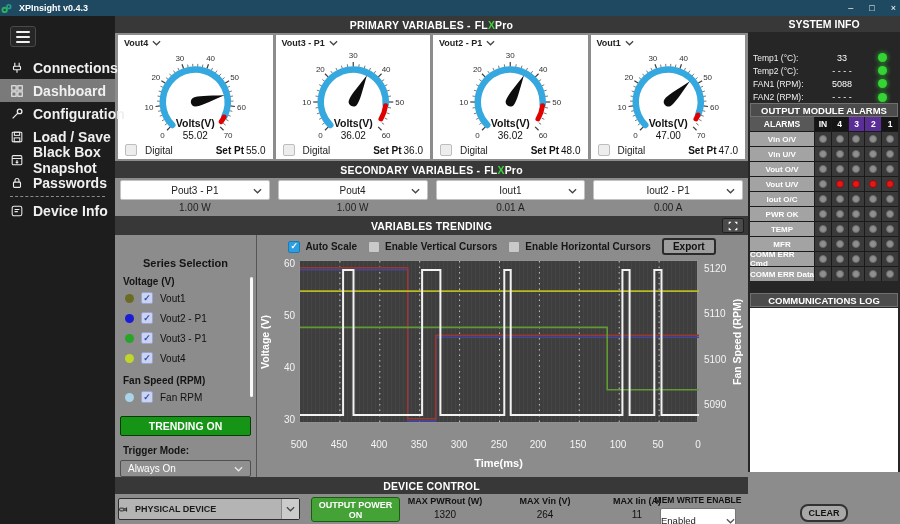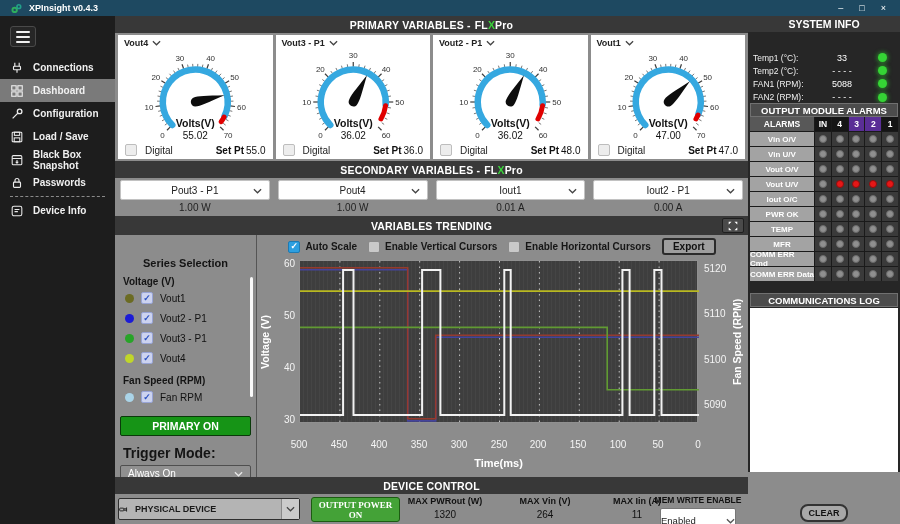--- a/index.html
+++ b/index.html
@@ -1,30 +1,30 @@
 <!DOCTYPE html>
 <html><head>
 <meta charset="utf-8">
 <style>
   *{box-sizing:border-box;margin:0;padding:0}
   html,body{width:900px;height:524px;overflow:hidden}
   body{position:relative;background:#8c8c8c;font-family:"Liberation Sans",sans-serif;-webkit-font-smoothing:antialiased}
 
   
-  .titlebar{position:absolute;left:0;top:0;width:900px;height:16px;background:#1e4961;display:flex;align-items:center;color:#fff;font-size:9px;font-weight:bold;padding:0 10px;z-index:5}
+  .titlebar{position:absolute;left:0;top:0;width:900px;height:16px;background:#1e4961;display:flex;align-items:center;color:#fff;font-size:9px;font-weight:bold;padding:0 0;z-index:5}
   .titlebar .app-icon{width:13px;height:13px;margin-right:6px;display:inline-flex}
   .titlebar .win-btns{margin-left:auto;display:flex;gap:16px;font-weight:normal;font-size:9px;padding-right:4px}
   .titlebar .win-btns span{cursor:default}
 
   
   .sidebar{position:absolute;left:0;top:16px;width:115px;height:508px;background:#1d1d1d;z-index:4}
   .hamburger{position:absolute;left:10px;top:10px;width:26px;height:21px;border:1px solid #4a4a4a;border-radius:3px;background:#262626;display:flex;flex-direction:column;justify-content:center;gap:3px;padding:0 5px}
   .hamburger i{display:block;height:2px;background:#f0f0f0;border-radius:1px}
   .menu{position:absolute;top:40px;left:0;right:0}
-  .menu-item{height:23px;display:flex;align-items:center;gap:9px;padding-left:10px;color:#f0f0f0;font-size:10px;font-weight:bold;cursor:default}
+  .menu-item{height:23px;display:flex;align-items:center;gap:9px;padding-left:10px;color:#f0f0f0;font-size:14px;font-weight:bold;cursor:default}
   .menu-item.active{background:#7a7a7a}
   .mi-icon{width:14px;height:14px;display:inline-flex;flex:none}
   .menu-divider{border-top:1px dashed #8a8a8a;margin:2px 10px}
 
   
   .main{position:absolute;left:115px;top:16px;width:633px;height:508px;background:#8c8c8c}
   .bar{position:absolute;left:0;right:0;height:17px;background:#383838;color:#fff;font-size:10.5px;font-weight:bold;display:flex;align-items:center;justify-content:center;gap:4px;letter-spacing:.2px}
   .brand-accent{color:#3bd43b}
   #primary-bar{top:0}
   #secondary-bar{top:145px}
@@ -59,39 +59,39 @@
   .expand-btn{position:absolute;right:4px;top:2px;width:22px;height:15px;background:#4a4a4a;border:1px solid #1f1f1f;border-radius:2px;display:flex;align-items:center;justify-content:center}
   #trend-body{position:absolute;top:219px;left:0;right:0;height:242px;display:flex}
   .series-panel{width:142px;flex:none;border-right:1px solid #555;position:relative;padding-top:16px}
   .sp-title{text-align:center;font-weight:bold;font-size:11px;color:#141414;margin:6px 0 4px}
   .sp-group-label{font-weight:bold;font-size:10px;color:#141414;margin:7px 0 1px 8px}
   .series-item{display:flex;align-items:center;gap:7px;padding:4px 0 4px 10px}
   .series-item .dot{width:9px;height:9px;border-radius:50%;flex:none}
   .series-item .name{font-size:10px;color:#111}
   .sp-scrollbar{position:absolute;right:3px;top:42px;width:3px;height:120px;background:#fafafa;border-radius:2px}
   .trend-btn{display:block;margin:9px 5px 0;height:20px;width:calc(100% - 10px);background:#169416;border:1px solid #0a3a0a;border-radius:2px;color:#fff;font-weight:bold;font-size:10.5px;font-family:inherit}
-  .trigger-label{font-weight:bold;font-size:14px;color:#141414;margin:9px 0 4px 8px}
+  .trigger-label{font-weight:bold;font-size:10px;color:#141414;margin:9px 0 4px 8px}
   .trigger-select{margin:0 5px;height:17px;background:#909090;border:1px solid #4f4f4f;border-radius:2px;display:flex;align-items:center;justify-content:space-between;padding:0 7px;font-size:10px;color:#fff}
 
   .chart-region{position:relative;flex:1}
   .chart-controls{position:absolute;top:3px;left:30px;width:430px;display:flex;align-items:center;justify-content:center;gap:11px}
   .ctrl{display:flex;align-items:center;gap:5px;font-size:10px;font-weight:bold;color:#161616}
   .export-btn{background:#9e9e9e;border:2px solid #2b2b2b;border-radius:3px;font-weight:bold;font-size:10px;color:#111;padding:1px 9px;font-family:inherit}
   .plot{position:absolute;left:42px;top:25px;width:399px;height:163px;border:1px solid #909090;background:repeating-linear-gradient(90deg,#3e3e3e 0px,#3e3e3e 3px,#454545 3px,#454545 4px)}
   .ytick{position:absolute;width:26px;font-size:10px;color:#f4f4f4;text-align:right}
   .ytick.r{text-align:left;width:30px}
   .xtick{position:absolute;width:34px;text-align:center;font-size:10px;color:#f4f4f4}
   .y-title{position:absolute;writing-mode:vertical-rl;transform:rotate(180deg);font-size:10.5px;font-weight:bold;color:#fff;display:flex;align-items:center;justify-content:center}
   .x-title{position:absolute;left:42px;width:399px;top:222px;text-align:center;font-size:11px;font-weight:bold;color:#fff}
 
   
   #device-bar{position:absolute;top:478px;left:0;right:0;height:30px;background:#8c8c8c}
   .dev-select{position:absolute;left:3px;top:4px;width:182px;height:22px;background:#b4b4b4;border:1px solid #2f2f2f;border-radius:2px;display:flex;align-items:center;padding-left:0;gap:5px;font-size:9px;font-weight:bold;color:#1a1a1a}
   .dev-select .dd{position:absolute;right:0;top:0;bottom:0;width:18px;background:#cbcbcb;border-left:1px solid #8a8a8a;display:flex;align-items:center;justify-content:center}
-  .power-btn{position:absolute;left:196px;top:3px;width:89px;height:25px;background:#44a237;border:1px solid #1c5c12;border-radius:3px;color:#fff;font-weight:bold;font-size:9px;font-family:Liberation Serif, serif}
+  .power-btn{position:absolute;left:196px;top:3px;width:89px;height:25px;background:#44a237;border:1px solid #1c5c12;border-radius:3px;color:#fff;font-weight:bold;font-size:9px;font-family:Liberation Sans, sans-serif}
   .metric{position:absolute;top:2px;width:120px;transform:translateX(-50%);text-align:center}
   .metric .m-label{font-size:9px;font-weight:bold;color:#111}
   .metric .m-value{font-size:10px;color:#111;margin-top:3px}
   .mem-group{position:absolute;left:533px;top:1px;width:100px;text-align:center}
   .mem-group .m-label{font-size:8.5px;font-weight:bold;color:#111}
   .mem-select{margin:3px auto 0;width:76px;height:25px;background:#fff;border:1px solid #777;border-radius:2px;display:flex;align-items:center;justify-content:space-between;padding:0 0;font-size:9.5px;color:#222}
 
   
   .rightpanel{position:absolute;left:748px;top:16px;width:152px;height:508px;background:#262626}
   .rp-bar{position:absolute;left:0;right:0;height:16px;background:#383838;color:#fff;font-weight:bold;font-size:10.5px;display:flex;align-items:center;justify-content:center}
@@ -578,21 +578,21 @@
             <span class="cb lav">✓</span>
             <span class="name">Vout4</span>
           </div>
           <div class="sp-group-label">Fan Speed (RPM)</div>
           <div class="series-item">
             <span class="dot" style="background:#aad4e8"></span>
             <span class="cb lav">✓</span>
             <span class="name">Fan RPM</span>
           </div>
         </div>
-      <button class="trend-btn">PRIMARY ON</button>
+      <button class="trend-btn">TRENDING ON</button>
       <div class="trigger-label">Trigger Mode:</div>
       <div class="trigger-select">
         <span>Always On</span>
         <svg class="chev" viewBox="0 0 10 6">
             <path d="M1 1 L5 5 L9 1" fill="none" stroke="#e8e8e8" stroke-width="1.4"></path>
           </svg>
       </div>
       <div class="sp-scrollbar"></div>
     </div>
 

